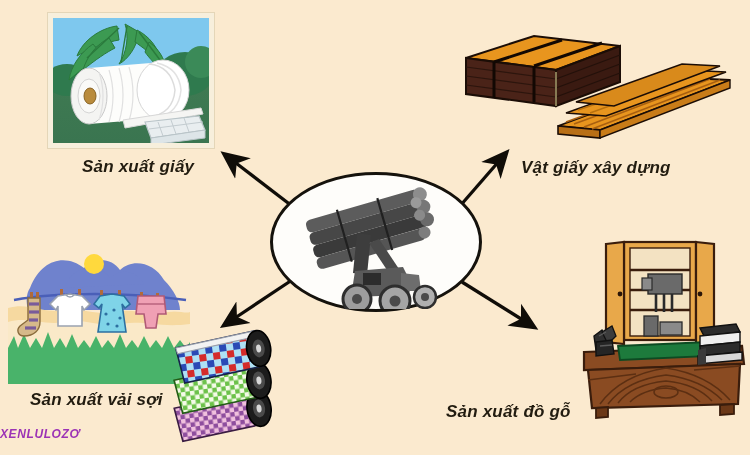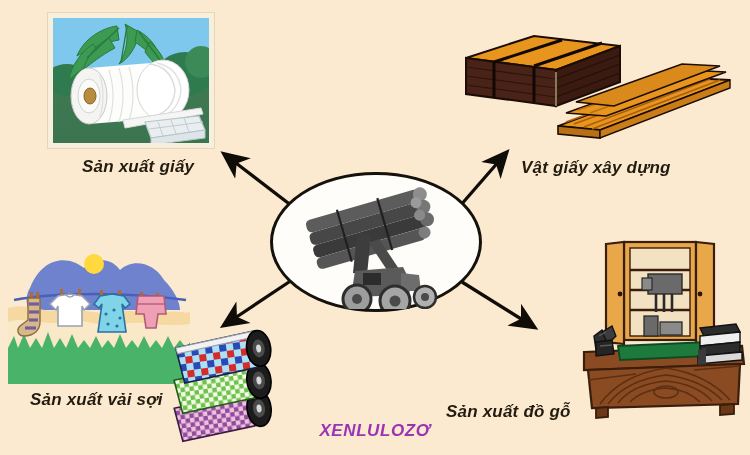--- a/index.html
+++ b/index.html
@@ -41,25 +41,25 @@
     border-radius: 50%;
     background: #fefdfa;
     border: 3px solid #15120c;
     box-sizing: border-box;
     z-index: 6;
   }
   #center-label {
     position: absolute;
     left: 0; right: 0;
     bottom: 14px;
-    text-align: center;
+    text-align: left;
     font-family: "Liberation Sans", sans-serif;
     font-style: italic;
     font-weight: bold;
-    font-size: 17px;
+    font-size: 12px;
     letter-spacing: .6px;
     color: #9c33b5;
     z-index: 8;
   }
 
   
   #arrows { position: absolute; left:0; top:0; width:750px; height:455px; z-index:3; }
 
   
   #paper-pic {

